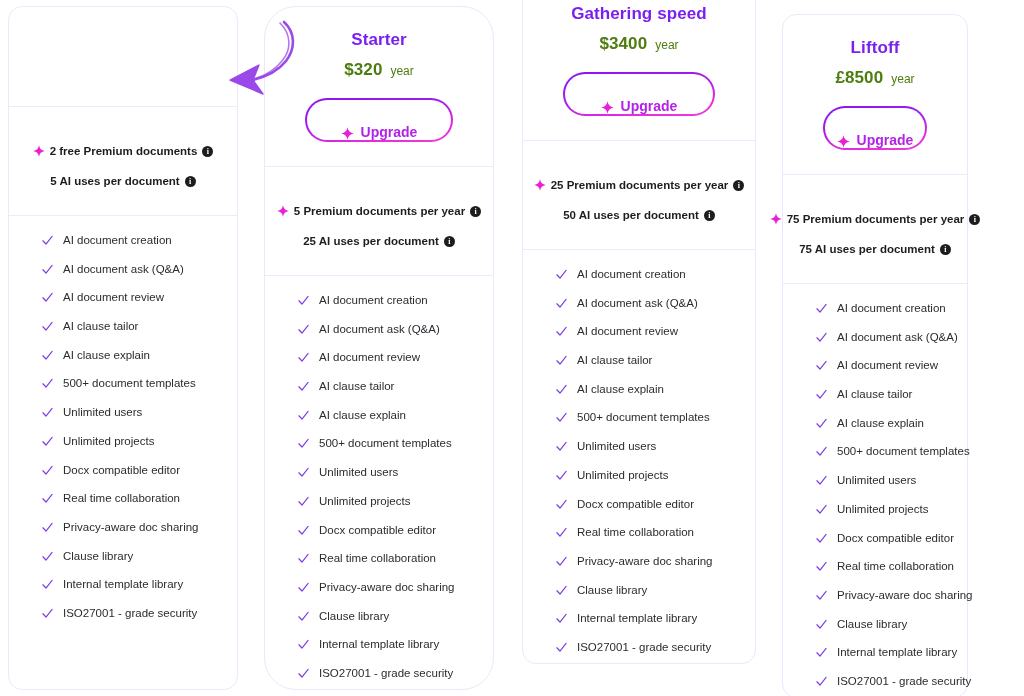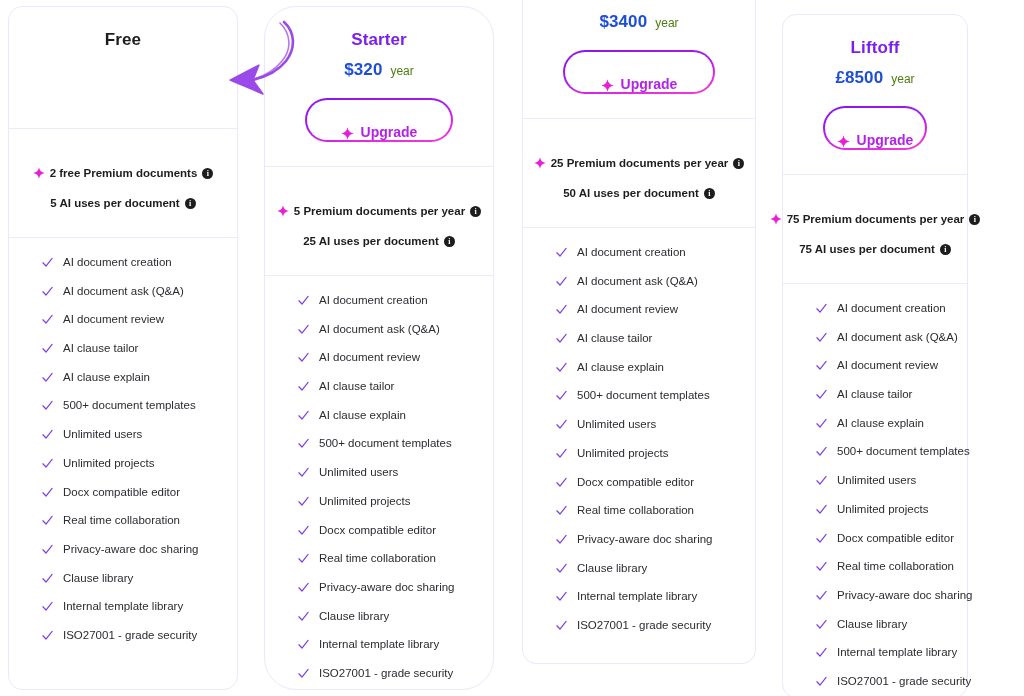--- a/index.html
+++ b/index.html
@@ -57,21 +57,21 @@
     margin-top: 9px;
     height: 24px;
     display: flex;
     align-items: baseline;
     justify-content: center;
     gap: 8px;
   }
   .price {
     font-size: 17px;
     font-weight: bold;
-    color: #1d4ed8;
+    color: #4d7c0f;
     letter-spacing: 0.1px;
   }
   .period {
     font-size: 12px;
     color: #4d7c0f;
   }
 
   
   .btn-wrap { padding: 0 24px; margin-top: 14px; }
 
@@ -196,21 +196,20 @@
 </style>
 </head>
 <body>
 
 <div id="stage">
 
   <div id="cards-host">
       <div class="card" style="left: 8px; top: 6px; width: 230px; height: 684px;">
         <div class="card-inner">
           <div class="head">
-            <div class="plan-name free">Free</div>
             <div class="price-row"></div>
             <div style="height: 44px;"></div>
           </div>
           <div class="divider"></div>
           <div class="quota" style="padding-top: 38px; padding-bottom: 28px;">
             <div class="quota-line">
   <span class="spark" style="color: rgb(232, 31, 214);">
     <svg viewBox="0 0 24 24" xmlns="http://www.w3.org/2000/svg">
       <path d="M12 0.5 C13.1 7.2 16.8 10.9 23.5 12 C16.8 13.1 13.1 16.8 12 23.5 C10.9 16.8 7.2 13.1 0.5 12 C7.2 10.9 10.9 7.2 12 0.5 Z" fill="currentColor"></path>
     </svg>
@@ -489,20 +488,21 @@
     </svg>
   </span>
 <span>ISO27001 - grade security</span>
             </div>
           </div>
         </div>
       </div>
       <div class="card" style="left: 522px; top: -20px; width: 234px; height: 684px;">
         <div class="card-inner">
           <div class="head">
+            <div class="plan-name paid">Gathering speed</div>
             <div class="price-row">
               <span class="price">$3400</span>
               <span class="period">year</span>
             </div>
             <div class="btn-wrap">
               <div class="btn-upgrade">
   <span class="spark" style="color: rgb(232, 31, 214);">
     <svg viewBox="0 0 24 24" xmlns="http://www.w3.org/2000/svg">
       <path d="M12 0.5 C13.1 7.2 16.8 10.9 23.5 12 C16.8 13.1 13.1 16.8 12 23.5 C10.9 16.8 7.2 13.1 0.5 12 C7.2 10.9 10.9 7.2 12 0.5 Z" fill="currentColor"></path>
     </svg>

